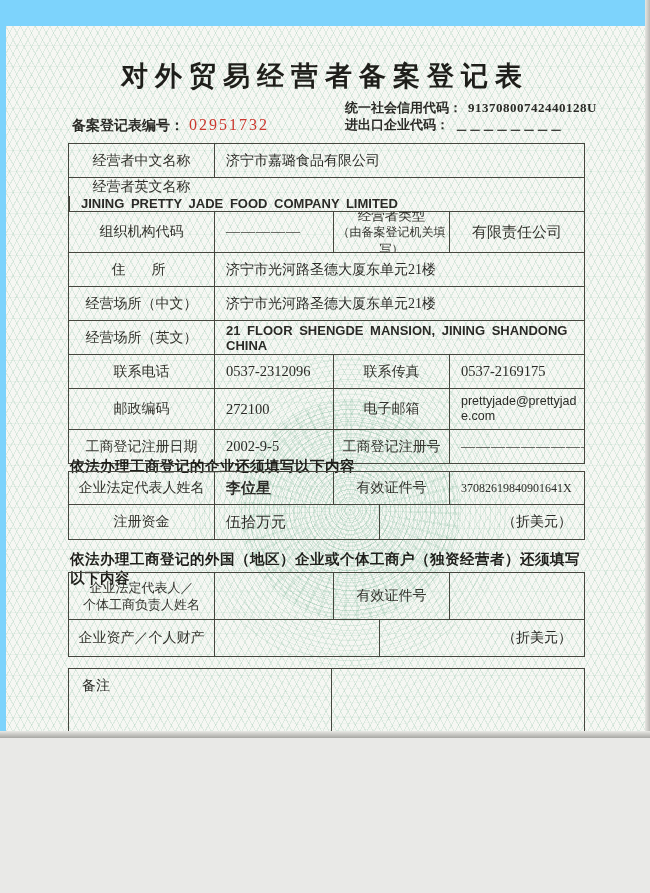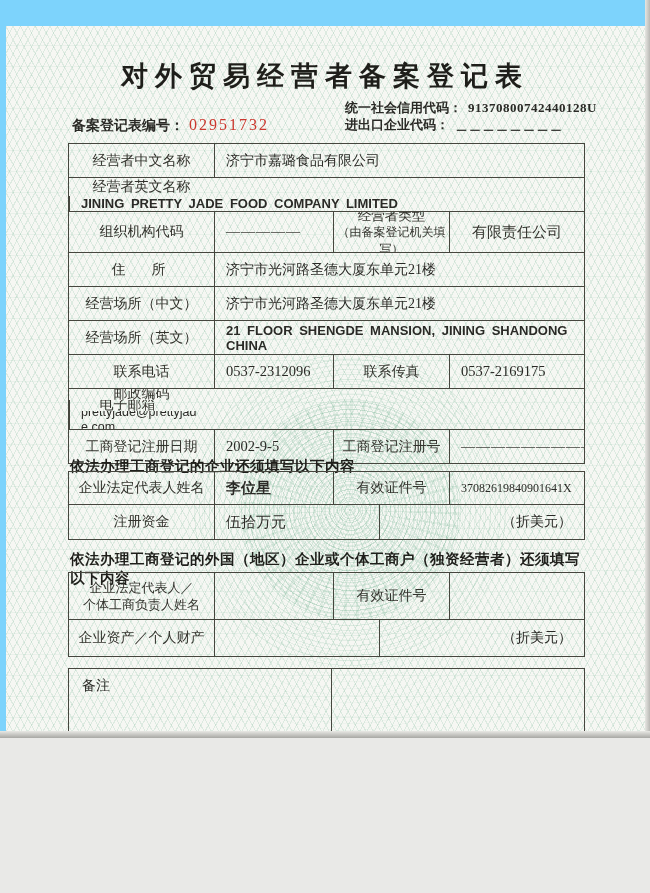--- a/index.html
+++ b/index.html
@@ -127,22 +127,23 @@
     <div class="trow" style="height:33px;">
       <div class="cell lblc" style="width:145px;">经营场所（英文）</div>
       <div class="cell valc eng" style="width:370px;">21 FLOOR SHENGDE MANSION, JINING SHANDONG CHINA</div>
     </div>
     <div class="trow" style="height:33px;">
       <div class="cell lblc" style="width:145px;">联系电话</div>
       <div class="cell valc numv" style="width:119px;">0537-2312096</div>
       <div class="cell lblc" style="width:116px;">联系传真</div>
       <div class="cell valc numv" style="width:135px;">0537-2169175</div>
     </div>
-    <div class="trow" style="height:40px;flex-direction:column;">
+    <div class="trow" style="height:40px;">
       <div class="cell lblc" style="width:145px;">邮政编码</div>
+      <div class="cell valc numv" style="width:119px;">272100</div>
       <div class="cell lblc" style="width:116px;">电子邮箱</div>
       <div class="cell valc engr" style="width:135px;">prettyjade@prettyjade.com</div>
     </div>
     <div class="trow" style="height:33px;">
       <div class="cell lblc" style="width:145px;">工商登记注册日期</div>
       <div class="cell valc numv" style="width:119px;">2002-9-5</div>
       <div class="cell lblc" style="width:116px;">工商登记注册号</div>
       <div class="cell valc dashv" style="width:135px;">――――――――――</div>
     </div>
   </div>

